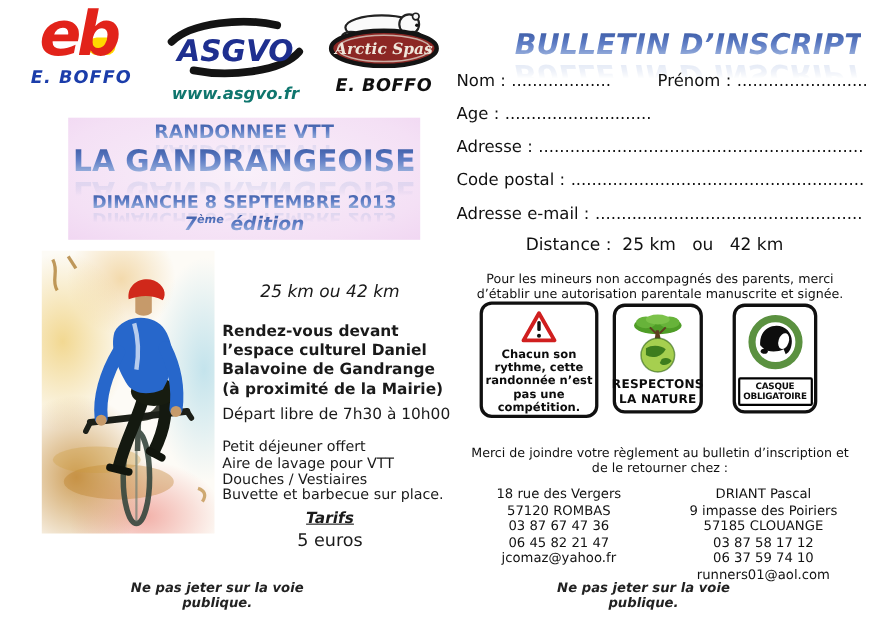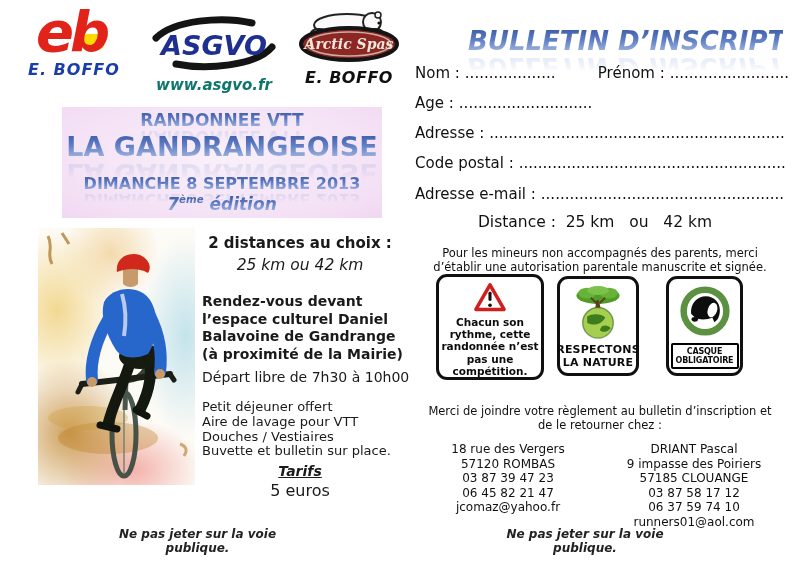--- a/index.html
+++ b/index.html
@@ -152,37 +152,36 @@
       <path d="M84,66 C 88,80 88,96 86,108" stroke="#e8eef8" stroke-width="4" opacity="0.75" fill="none"></path>
       <path d="M70,92 C 58,112 52,134 54,152" stroke="#2767cb" stroke-width="12" fill="none" stroke-linecap="round"></path>
       <path d="M112,88 C 122,108 124,128 122,144" stroke="#2767cb" stroke-width="12" fill="none" stroke-linecap="round"></path>
       <circle cx="54" cy="154" r="5" fill="#c69a6a"></circle>
       <circle cx="122" cy="146" r="5" fill="#c69a6a"></circle>
       <path d="M85,40 h 15 v 16 c -4,4 -11,4 -15,0 Z" fill="#c69a6a"></path>
       <path d="M79,44 C 77,30 91,23 102,27 C 111,31 114,39 110,45 C 99,39 88,41 79,44 Z" fill="#d0281a"></path>
     </svg>
   </div>
 
-  <div class="abs bold center" style="left:200px; top:234px; width:200px; font-size:15px;">2 distances au choix :</div>
   <div class="abs italic center" style="left:200px; top:256px; width:200px; font-size:15.5px;">25 km ou 42 km</div>
 
   <div class="abs bold" style="left:202px; top:293px; width:202px; font-size:14px; line-height:17.5px;">
     <div>Rendez-vous devant</div>
     <div>l’espace culturel Daniel</div>
     <div>Balavoine de Gandrange</div>
     <div>(à proximité de la Mairie)</div>
   </div>
 
   <div class="abs" style="left:202px; top:369px; width:205px; font-size:14px; white-space:nowrap;">Départ libre de 7h30 à 10h00</div>
 
   <div class="abs" style="left:202px; top:400px; width:205px; font-size:13px; line-height:14.8px;">
     <div>Petit déjeuner offert</div>
     <div>Aire de lavage pour VTT</div>
     <div>Douches / Vestiaires</div>
-    <div>Buvette et bulletin sur place.</div>
+    <div>Buvette et barbecue sur place.</div>
   </div>
 
   <div class="abs bold italic center" style="left:235px; top:463px; width:130px; font-size:14px; text-decoration:underline;">Tarifs</div>
   <div class="abs center" style="left:235px; top:481px; width:130px; font-size:16px;">5 euros</div>
 
   <div class="abs legal" style="left:95px; top:527px; width:205px;">Ne pas jeter sur la voie publique.</div>
 
   <div class="wa" style="left:468px; top:26px; width:315px; font-size:26px;font-style:italic;">
     <span class="t">BULLETIN D’INSCRIPTION</span>
     <span class="r" aria-hidden="true">BULLETIN D’INSCRIPTION</span>
@@ -260,21 +259,21 @@
     </svg>
     <div class="helmet-label">CASQUE OBLIGATOIRE</div>
   </div>
 
   <div class="abs note" style="left:425px; top:404px; width:350px;">Merci de joindre votre règlement au bulletin d’inscription et de le retourner chez :</div>
 
   <div class="abs" style="left:415px; top:442px; width:372px; display:flex;">
     <div class="contact-col">
       <div>18 rue des Vergers</div>
       <div>57120 ROMBAS</div>
-      <div>03 87 39 47 23</div>
+      <div>03 87 67 47 36</div>
       <div>06 45 82 21 47</div>
       <div>jcomaz@yahoo.fr</div>
     </div>
     <div class="contact-col">
       <div>DRIANT Pascal</div>
       <div>9 impasse des Poiriers</div>
       <div>57185 CLOUANGE</div>
       <div>03 87 58 17 12</div>
       <div>06 37 59 74 10</div>
       <div>runners01@aol.com</div>

